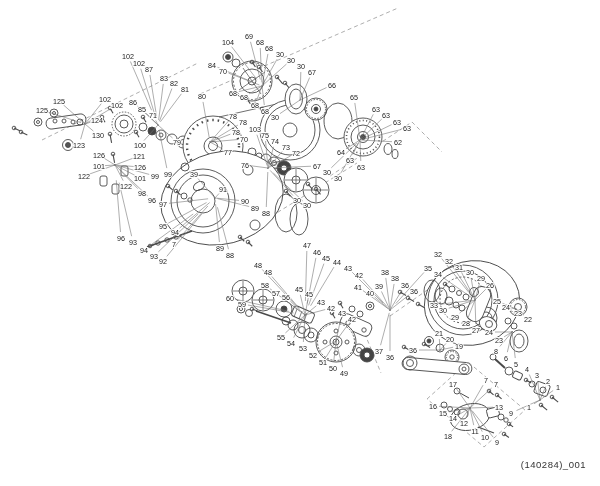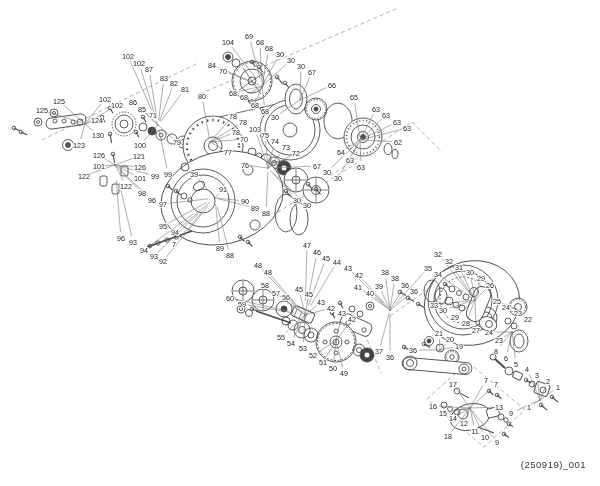--- a/index.html
+++ b/index.html
@@ -613,14 +613,14 @@
       <text x="443" y="415.5" text-anchor="middle" font-size="7.2" font-family="&quot;Liberation Sans&quot;, sans-serif" fill="#222222" stroke="#ffffff" stroke-width="2" paint-order="stroke">15</text>
       <text x="453" y="420.5" text-anchor="middle" font-size="7.2" font-family="&quot;Liberation Sans&quot;, sans-serif" fill="#222222" stroke="#ffffff" stroke-width="2" paint-order="stroke">14</text>
       <text x="464" y="425.5" text-anchor="middle" font-size="7.2" font-family="&quot;Liberation Sans&quot;, sans-serif" fill="#222222" stroke="#ffffff" stroke-width="2" paint-order="stroke">12</text>
       <text x="475" y="433.5" text-anchor="middle" font-size="7.2" font-family="&quot;Liberation Sans&quot;, sans-serif" fill="#222222" stroke="#ffffff" stroke-width="2" paint-order="stroke">11</text>
       <text x="485" y="439.5" text-anchor="middle" font-size="7.2" font-family="&quot;Liberation Sans&quot;, sans-serif" fill="#222222" stroke="#ffffff" stroke-width="2" paint-order="stroke">10</text>
       <text x="497" y="444.5" text-anchor="middle" font-size="7.2" font-family="&quot;Liberation Sans&quot;, sans-serif" fill="#222222" stroke="#ffffff" stroke-width="2" paint-order="stroke">9</text>
       <text x="499" y="409.5" text-anchor="middle" font-size="7.2" font-family="&quot;Liberation Sans&quot;, sans-serif" fill="#222222" stroke="#ffffff" stroke-width="2" paint-order="stroke">13</text>
       <text x="511" y="415.5" text-anchor="middle" font-size="7.2" font-family="&quot;Liberation Sans&quot;, sans-serif" fill="#222222" stroke="#ffffff" stroke-width="2" paint-order="stroke">9</text>
       <text x="448" y="438.5" text-anchor="middle" font-size="7.2" font-family="&quot;Liberation Sans&quot;, sans-serif" fill="#222222" stroke="#ffffff" stroke-width="2" paint-order="stroke">18</text>
     </svg>
-  <div class="footer">(250919)_001</div>
+  <div class="footer">(140284)_001</div>
 </div>
 
 </body></html>

